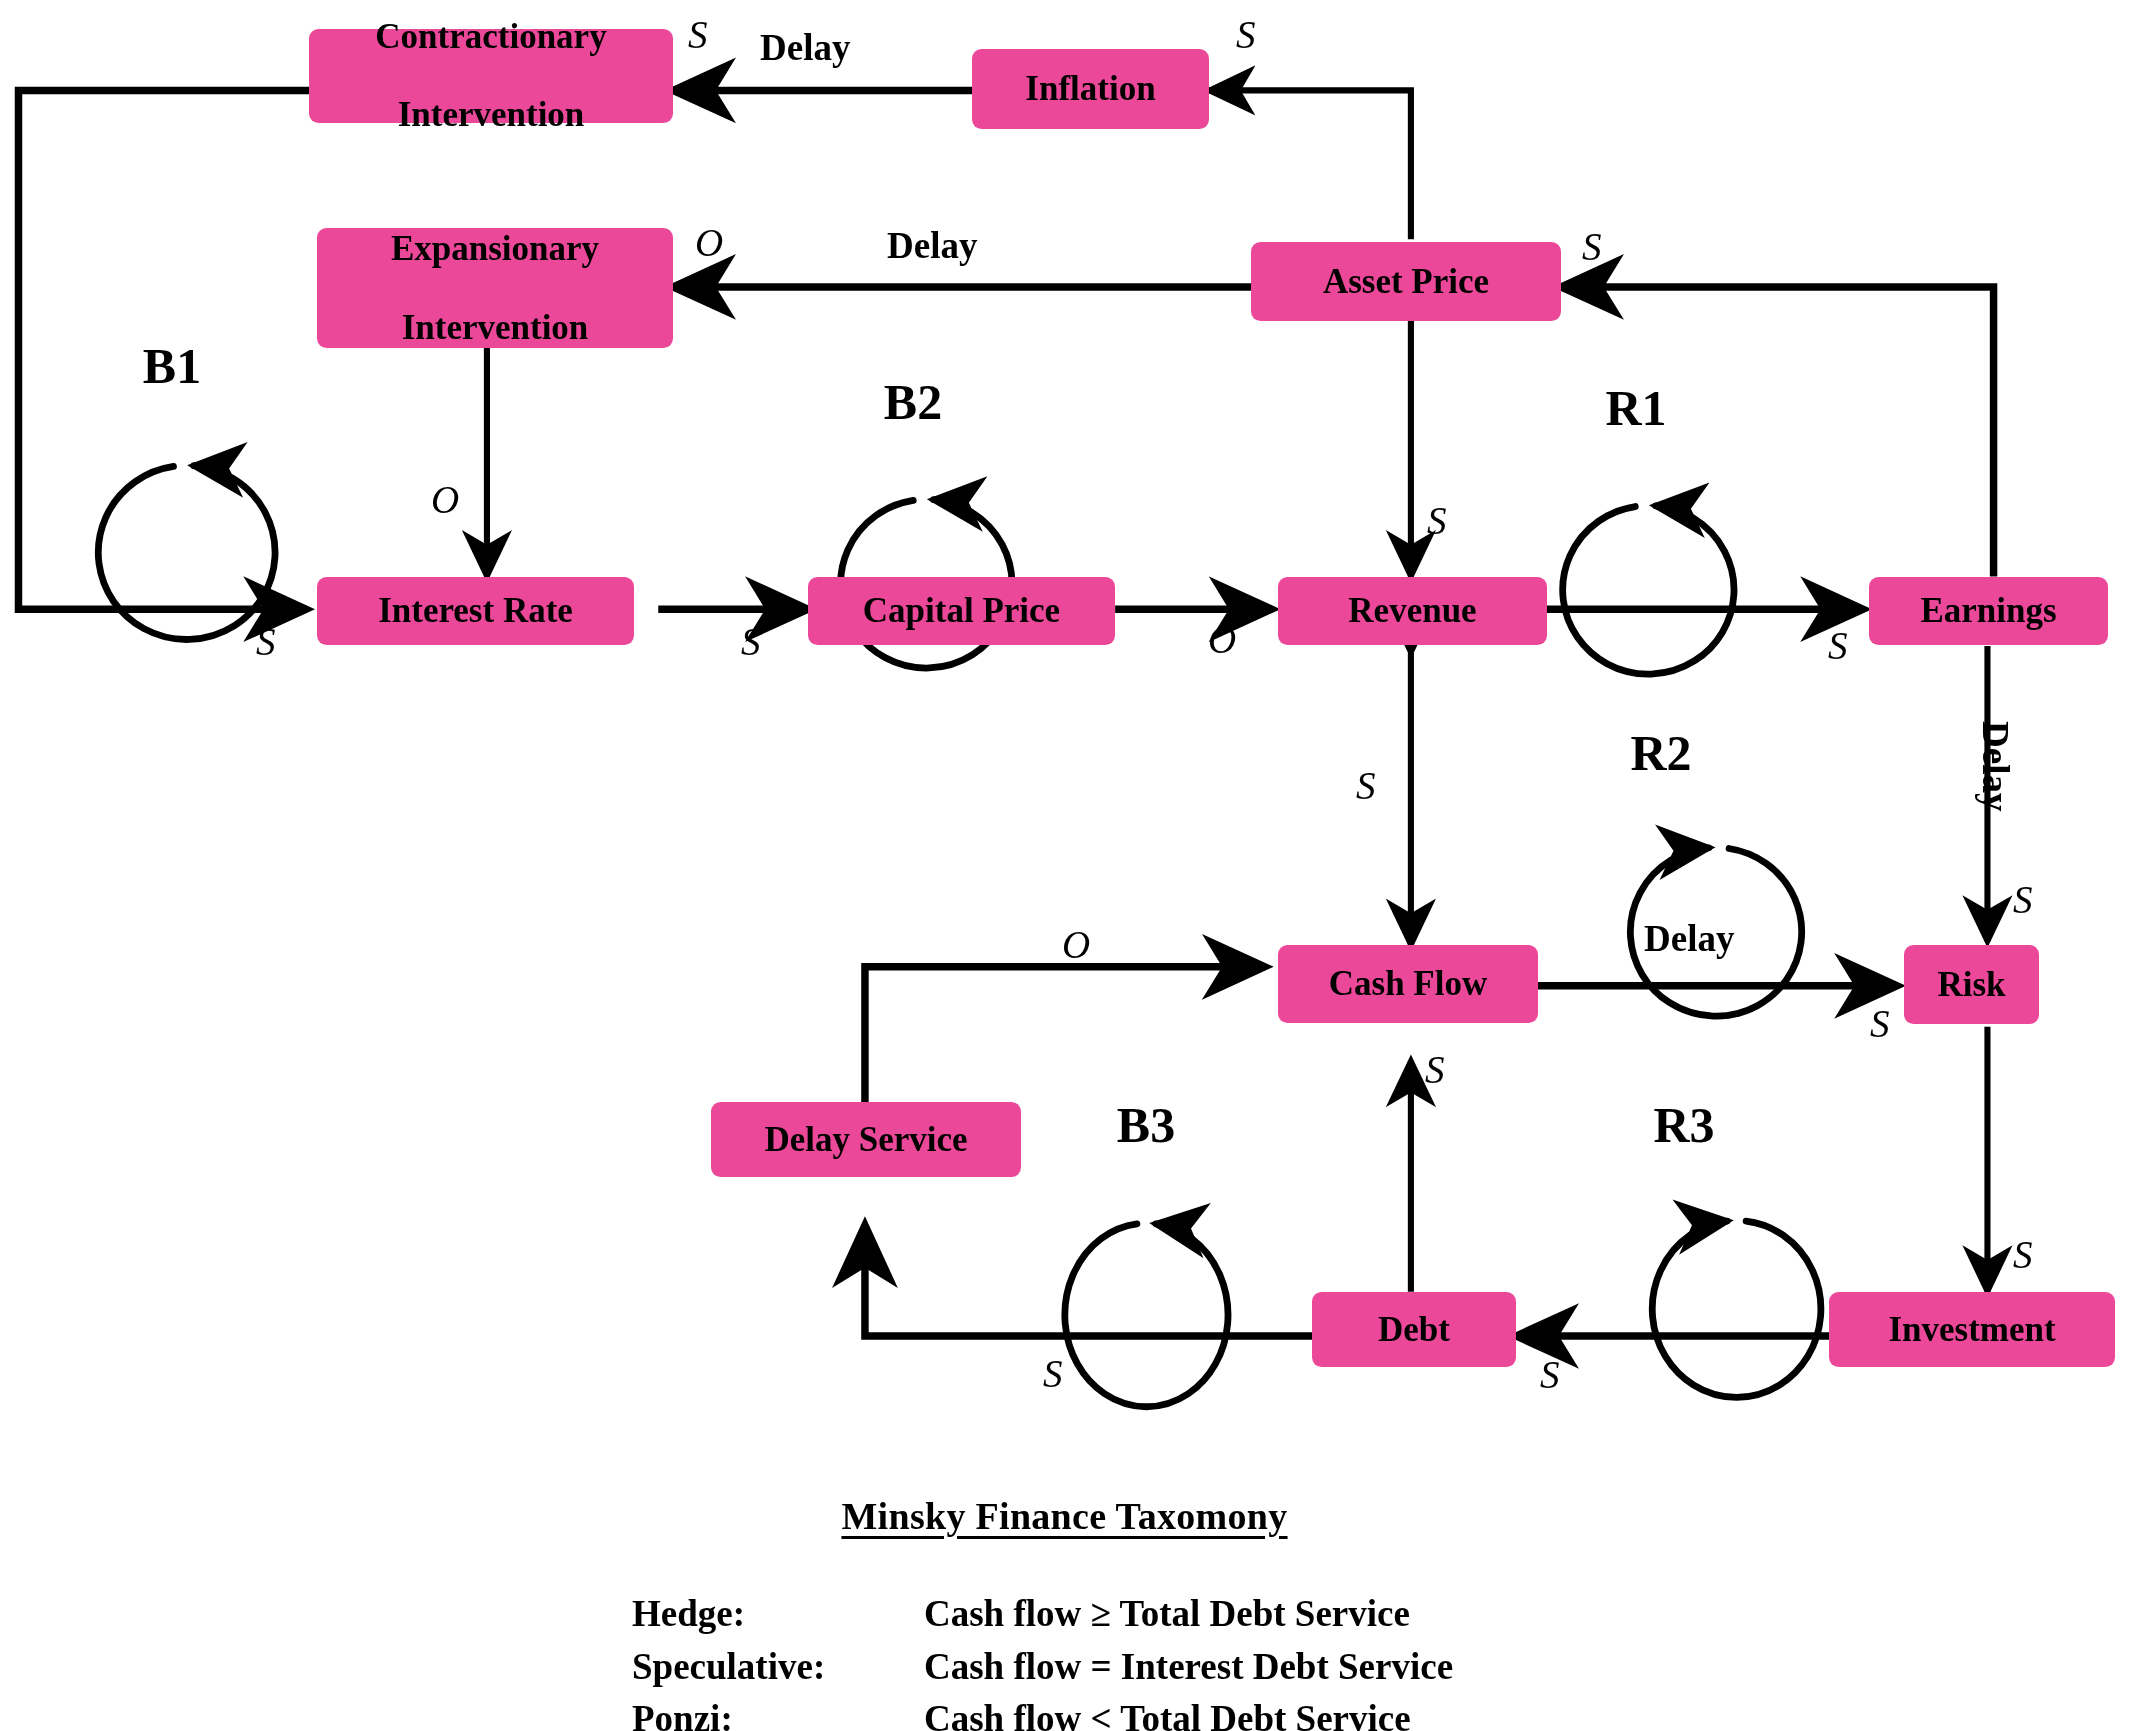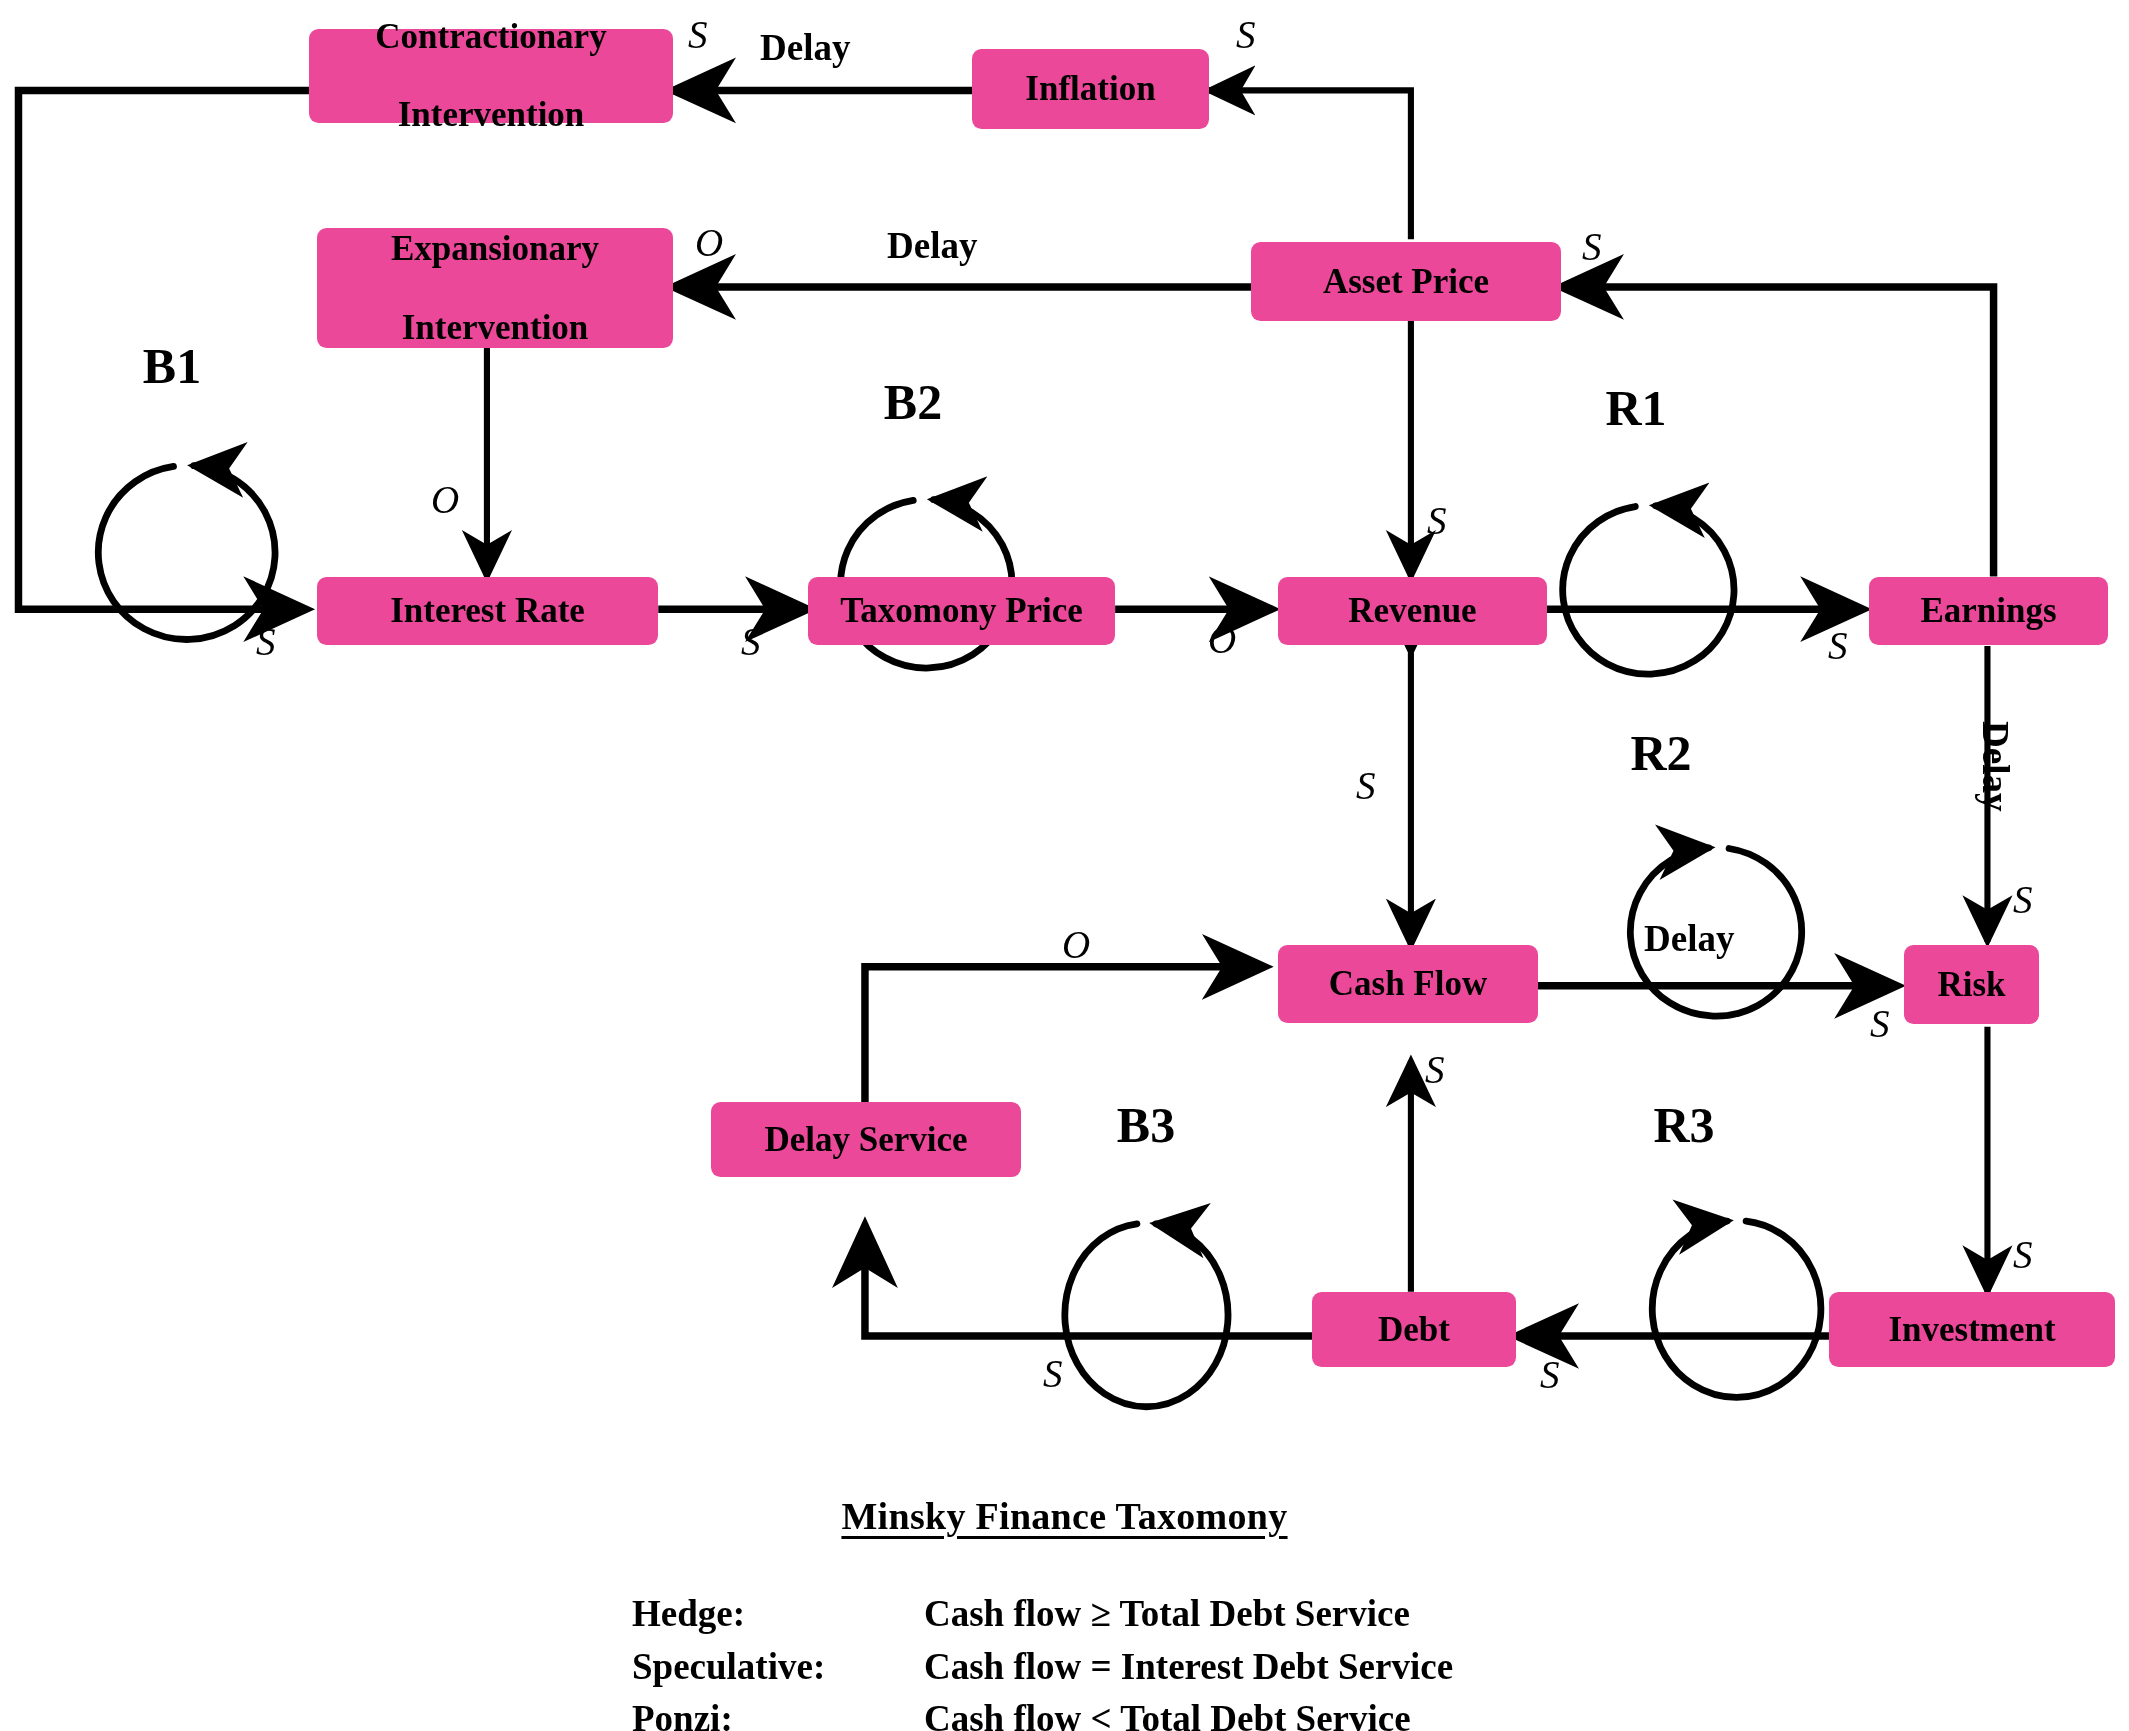--- a/index.html
+++ b/index.html
@@ -163,26 +163,26 @@
   </div>
 
   <div class="node" style="left:317px;top:228px;width:356px;height:120px;font-size:35px;">
     <span><span>Expansionary</span><br><span>Intervention</span></span>
   </div>
 
   <div class="node" style="left:1251px;top:242px;width:310px;height:79px;font-size:35px;">
     <span>Asset Price</span>
   </div>
 
-  <div class="node" style="left:317px;top:577px;width:341px;height:68px;font-size:35px;">
+  <div class="node" style="left:317px;top:577px;width:317px;height:68px;font-size:35px;">
     <span>Interest Rate</span>
   </div>
 
   <div class="node" style="left:808px;top:577px;width:307px;height:68px;font-size:35px;">
-    <span>Taxomony Price</span>
+    <span>Capital Price</span>
   </div>
 
   <div class="node" style="left:1278px;top:577px;width:269px;height:68px;font-size:35px;">
     <span>Revenue</span>
   </div>
 
   <div class="node" style="left:1869px;top:577px;width:239px;height:68px;font-size:35px;">
     <span>Earnings</span>
   </div>
 

